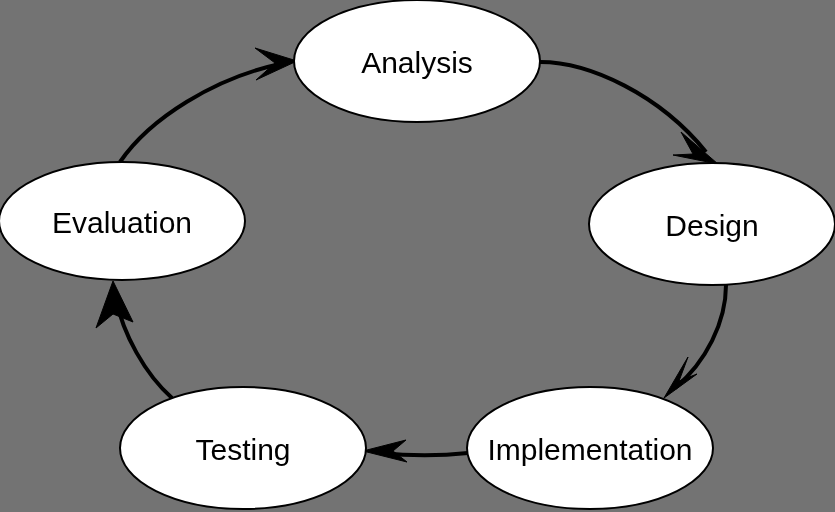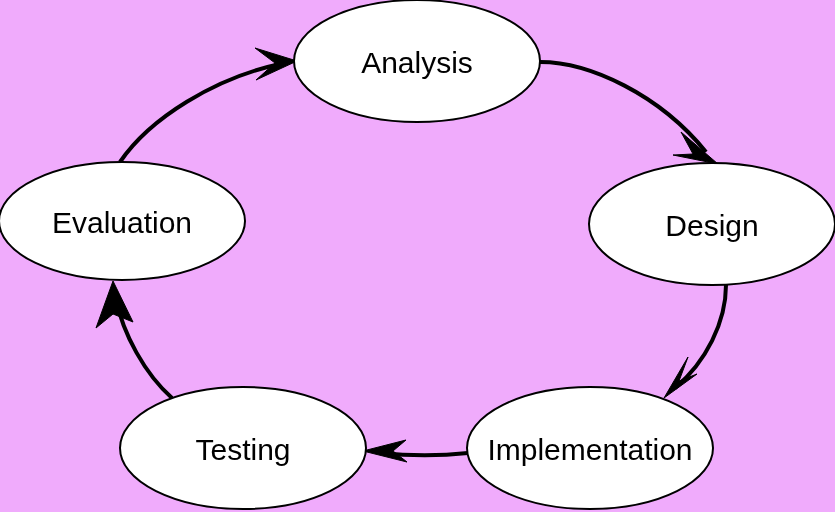--- a/index.html
+++ b/index.html
@@ -7,21 +7,21 @@
     padding: 0;
     background: #ffffff;
   }
   body {
     font-family: "Liberation Sans", sans-serif;
   }
   #canvas {
     position: relative;
     width: 835px;
     height: 512px;
-    background: #f0abfc;
+    background: #737373;
     overflow: hidden;
   }
   #diagram-svg {
     display: block;
     width: 835px;
     height: 512px;
   }
   .node-ellipse {
     fill: #ffffff;
     stroke: #000000;

